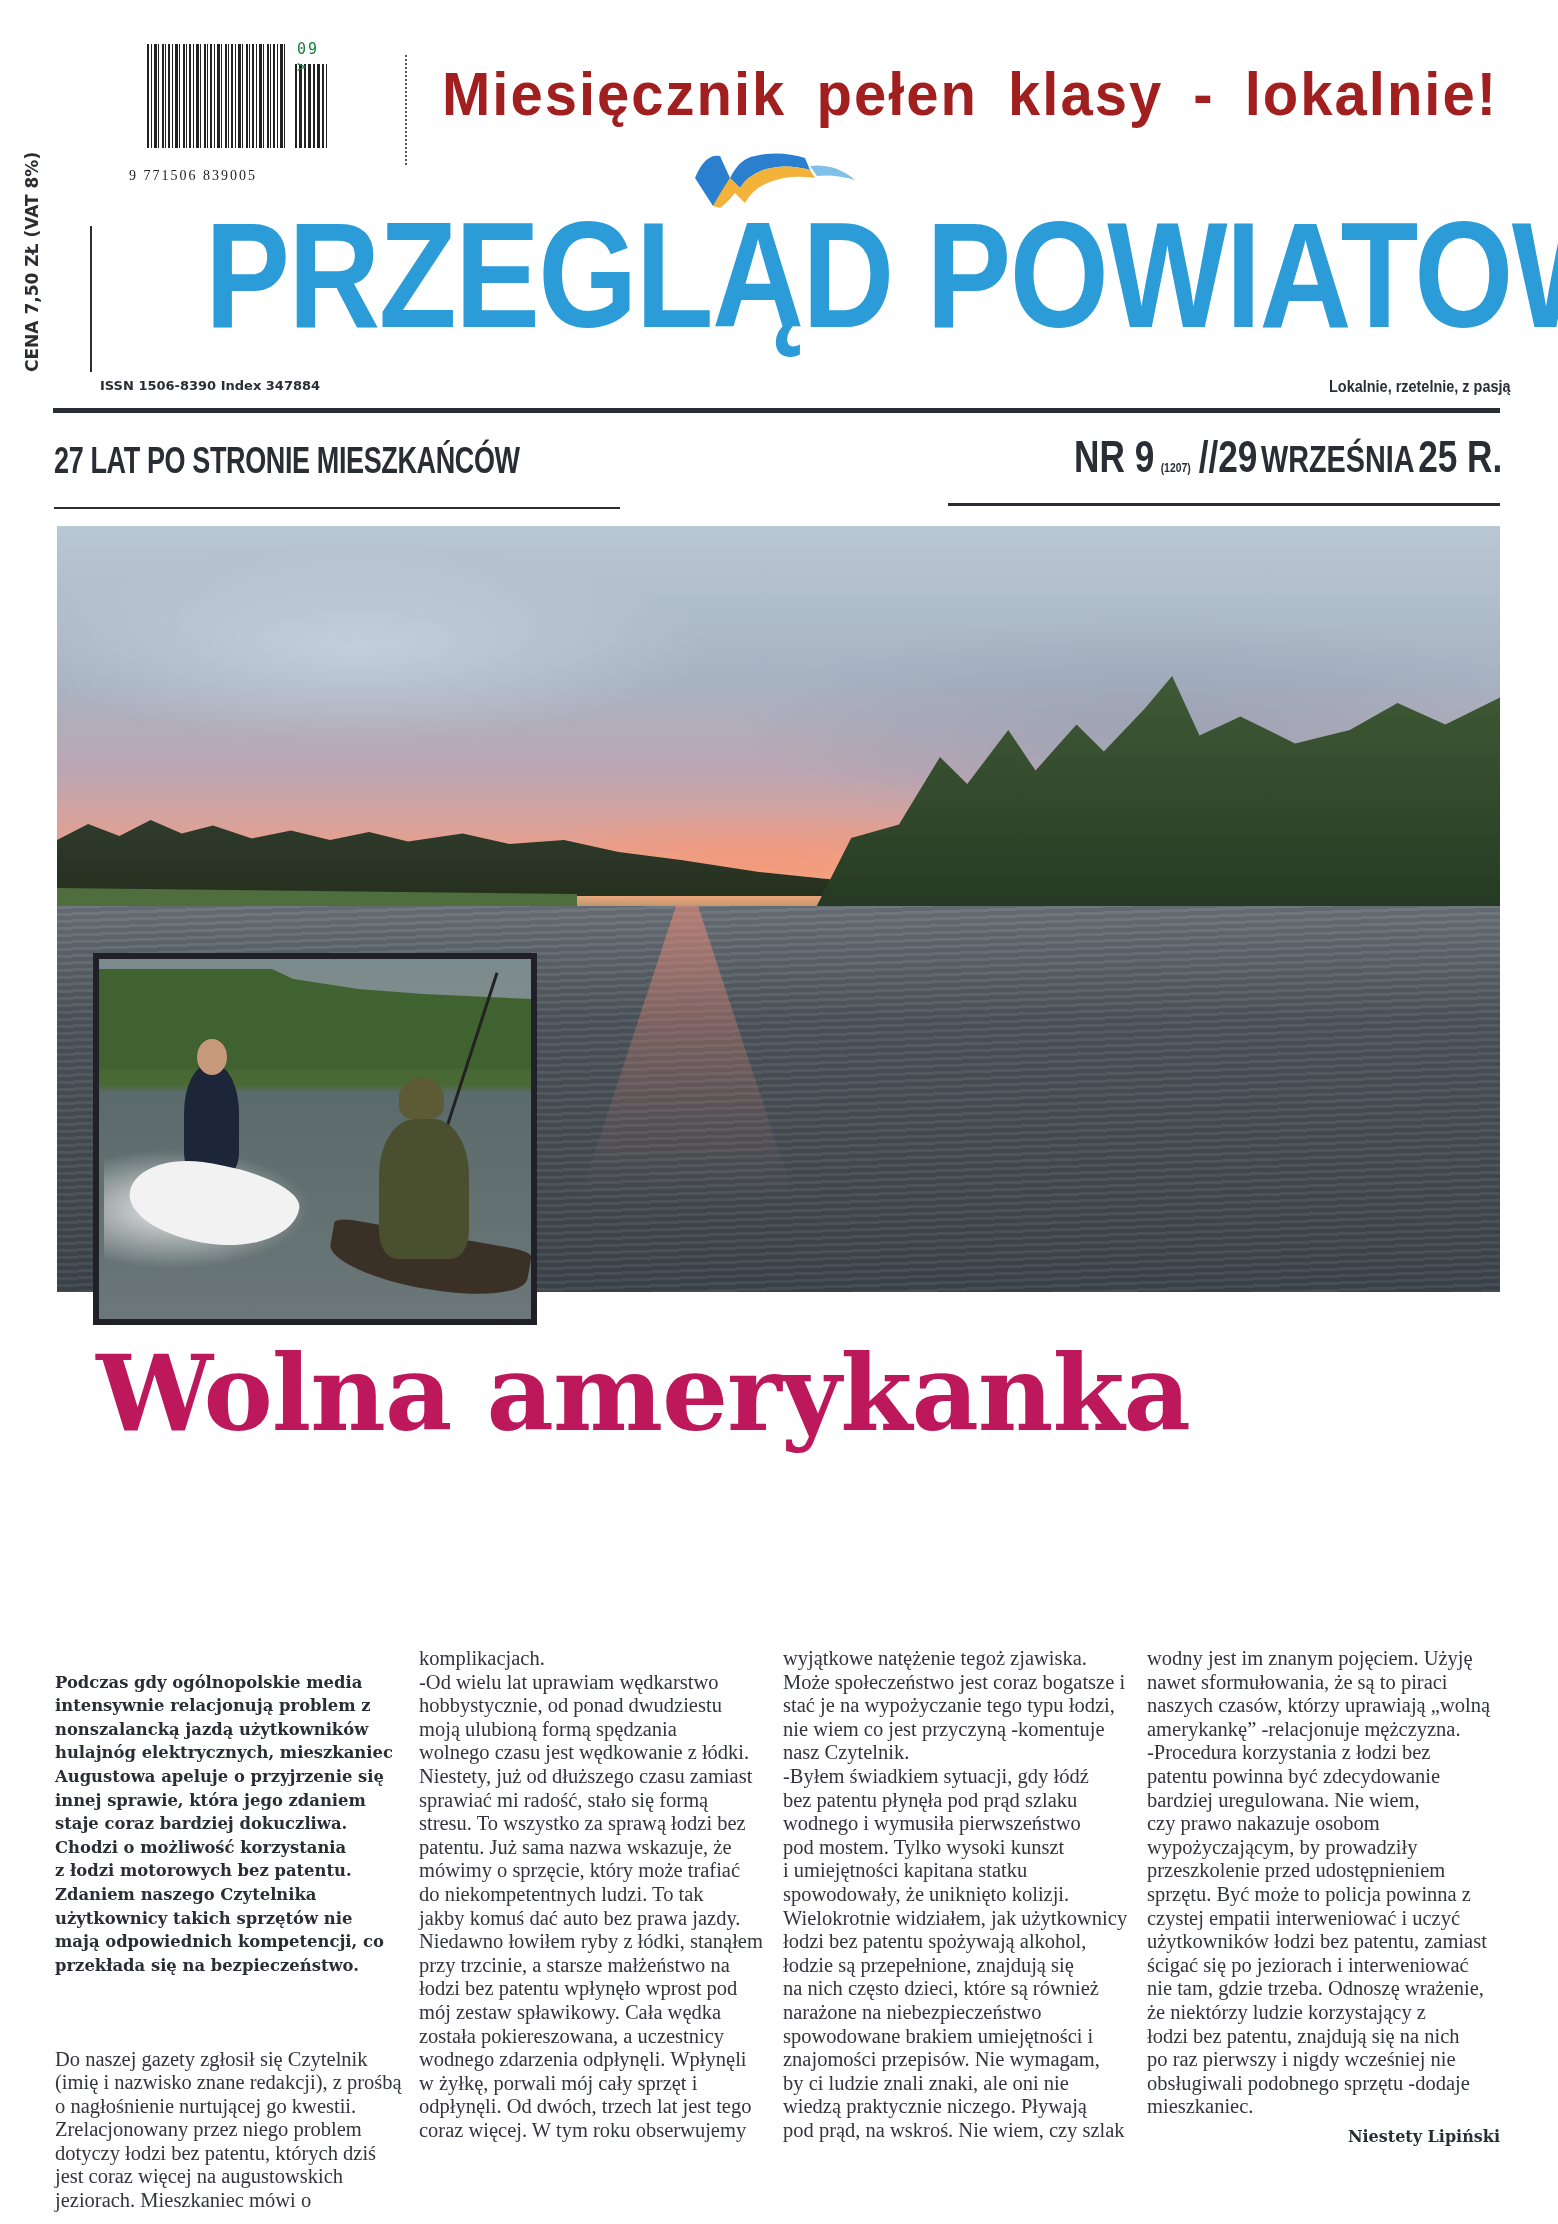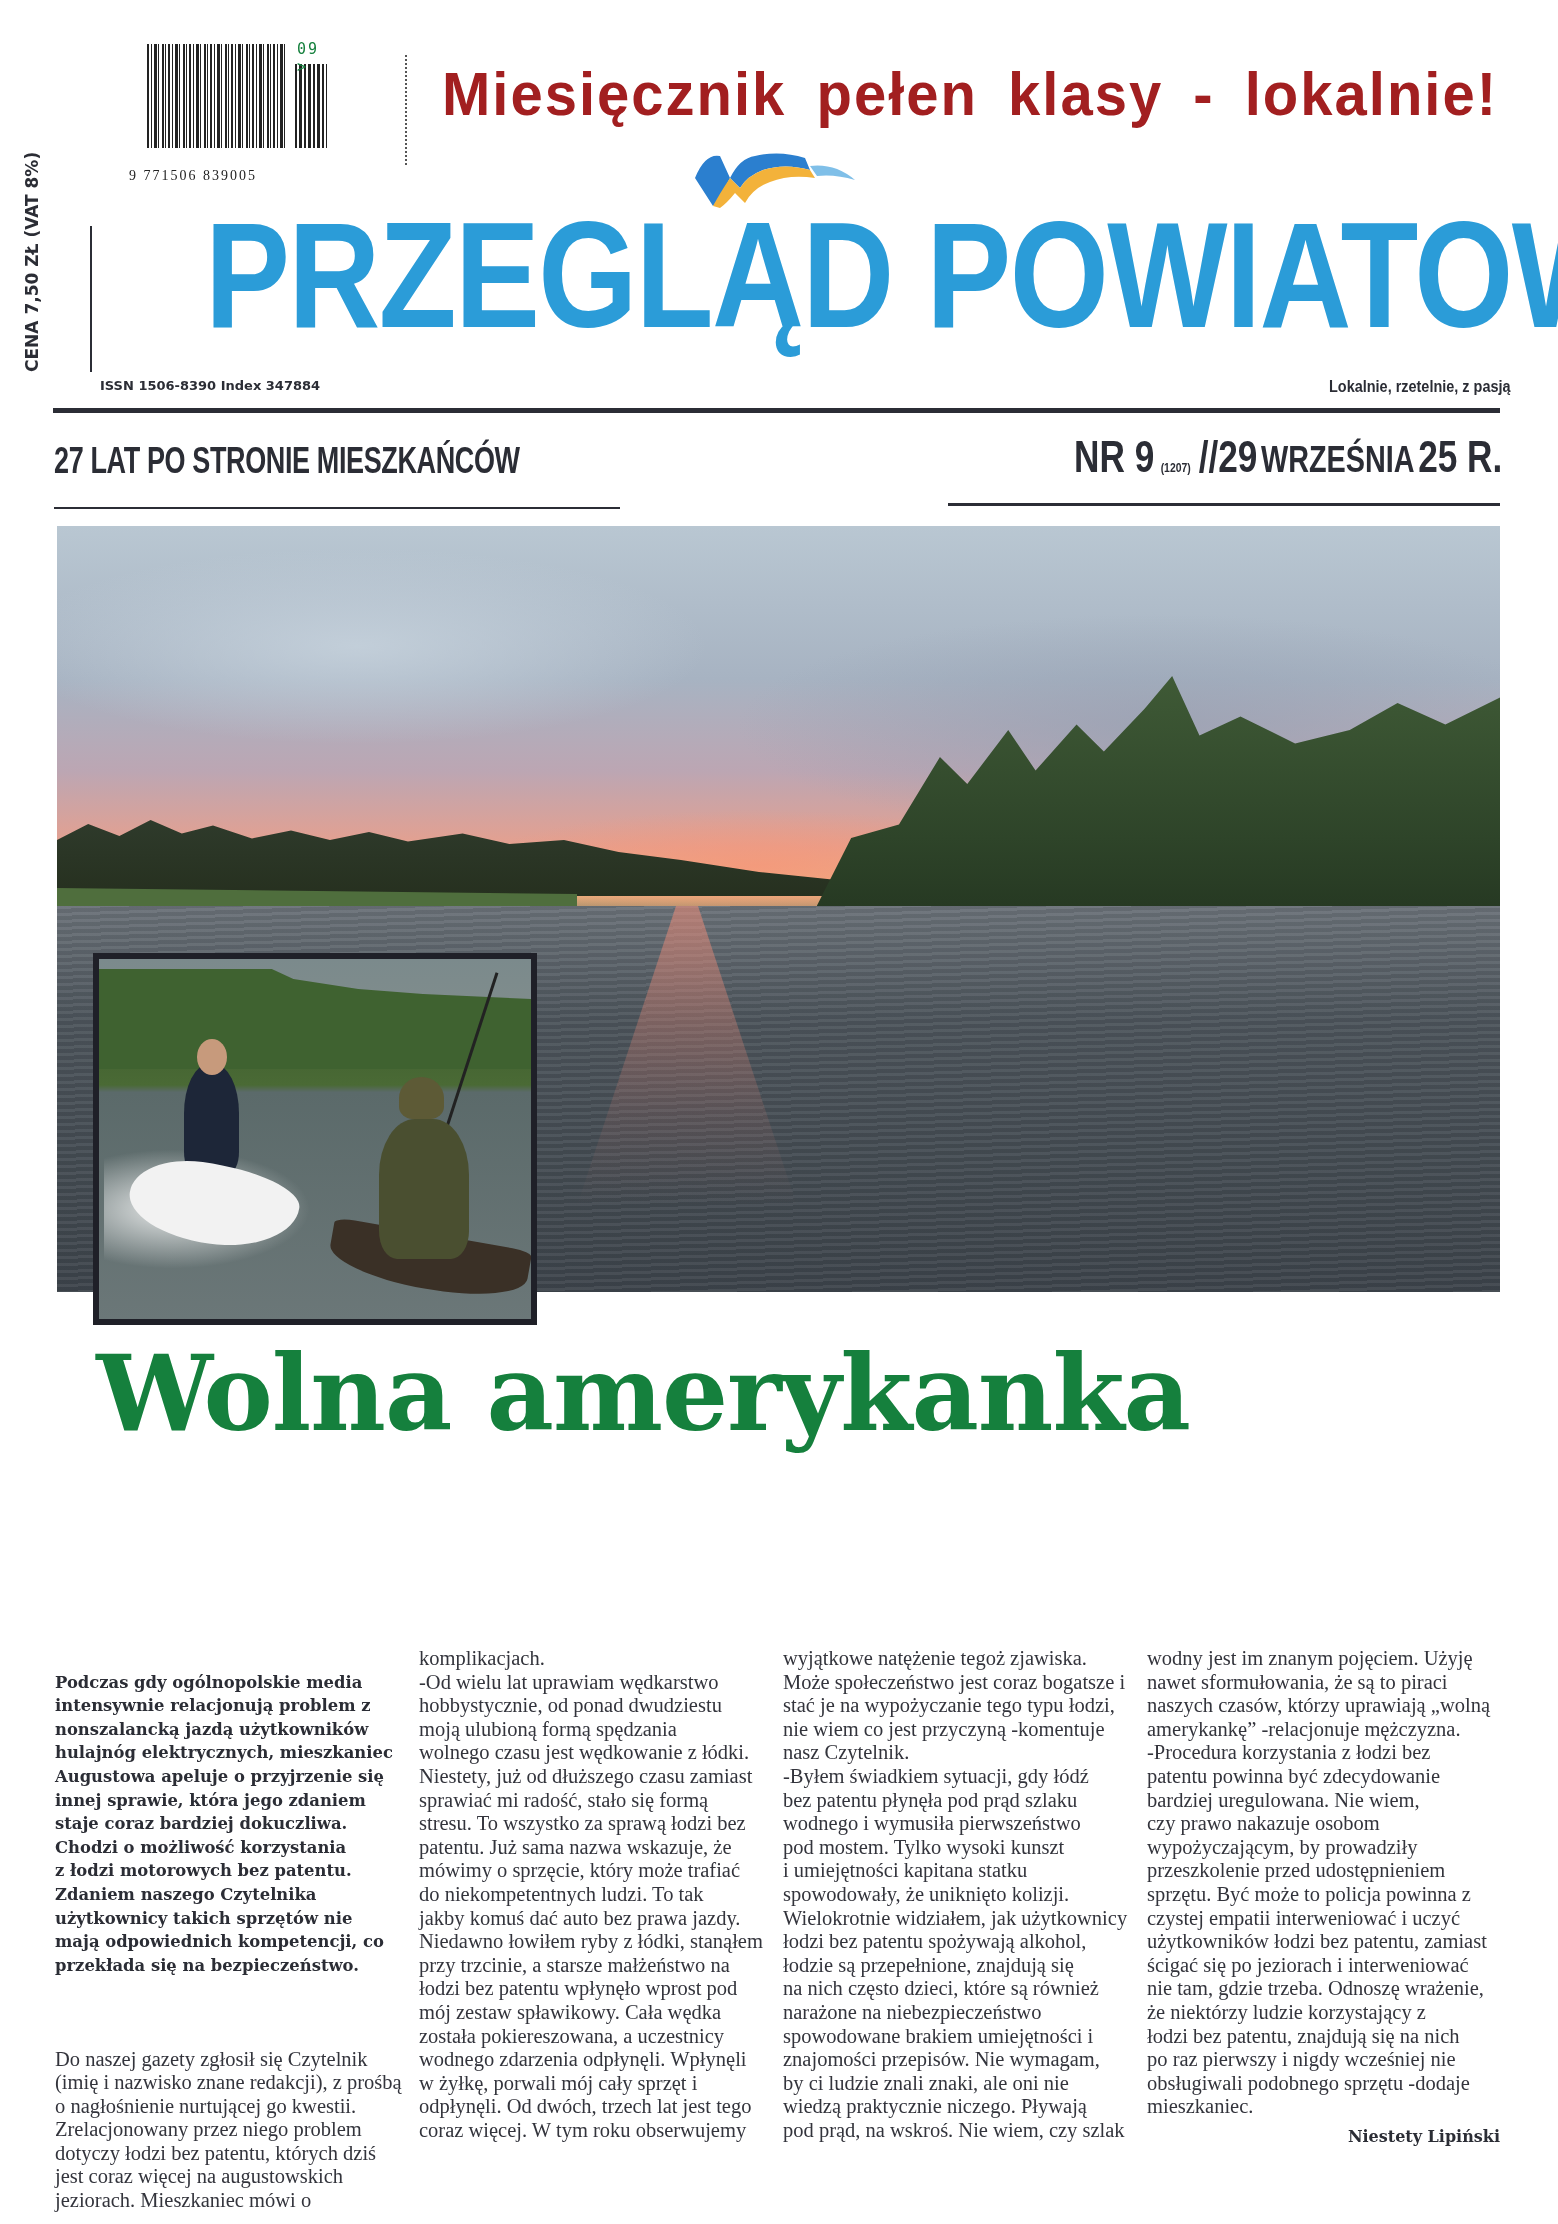--- a/index.html
+++ b/index.html
@@ -80,21 +80,21 @@
     background: radial-gradient(ellipse at 30% 50%, rgba(255,255,255,0.85), transparent 60%); }
   .inset .person1 { position: absolute; left: 85px; top: 105px; width: 55px; height: 110px; background: #1d2638; border-radius: 45% 45% 20% 20%; }
   .inset .head1 { position: absolute; left: 98px; top: 80px; width: 30px; height: 36px; background: #c79a7c; border-radius: 50%; }
   .inset .rowboat { position: absolute; left: 230px; top: 275px; width: 200px; height: 55px; background: #3a3026; border-radius: 10% 10% 50% 50%; transform: rotate(10deg); }
   .inset .person2 { position: absolute; left: 280px; top: 160px; width: 90px; height: 140px; background: #4a4f30; border-radius: 40% 40% 20% 20%; }
   .inset .head2 { position: absolute; left: 300px; top: 118px; width: 45px; height: 42px; background: #5d5a36; border-radius: 50% 50% 30% 30%; }
   .inset .rod { position: absolute; left: 310px; top: 0; width: 3px; height: 280px; background: #222; transform: rotate(18deg); transform-origin: bottom; }
 
   
   .headline { position: absolute; left: 0; top: 1325px; width: 1286px; text-align: center;
-    font-family: "DejaVu Serif", serif; font-weight: bold; font-size: 104px; line-height: 138px; color: #15803d; letter-spacing: -1px; }
+    font-family: "DejaVu Serif", serif; font-weight: bold; font-size: 104px; line-height: 138px; color: #be185d; letter-spacing: -1px; }
 
   
   .columns { position: absolute; left: 55px; top: 1647px; width: 1448px; display: grid; grid-template-columns: 364px 364px 364px 364px; column-gap: 0; }
   .col { font-family: "Liberation Serif", serif; font-size: 20.5px; line-height: 23.6px; color: #33343c; white-space: pre-line; padding-right: 6px; }
   .col .lead { font-family: "DejaVu Serif", serif; font-weight: bold; font-size: 16.4px; line-height: 23.6px; color: #2b2d35; white-space: pre-line; }
   .col .gap { display: block; height: 23px; }
   .byline { position: absolute; right: 58px; top: 2127px; font-family: "DejaVu Serif", serif; font-weight: bold; font-size: 16px; color: #2b2d35; }
 </style>
 </head>
 <body>

